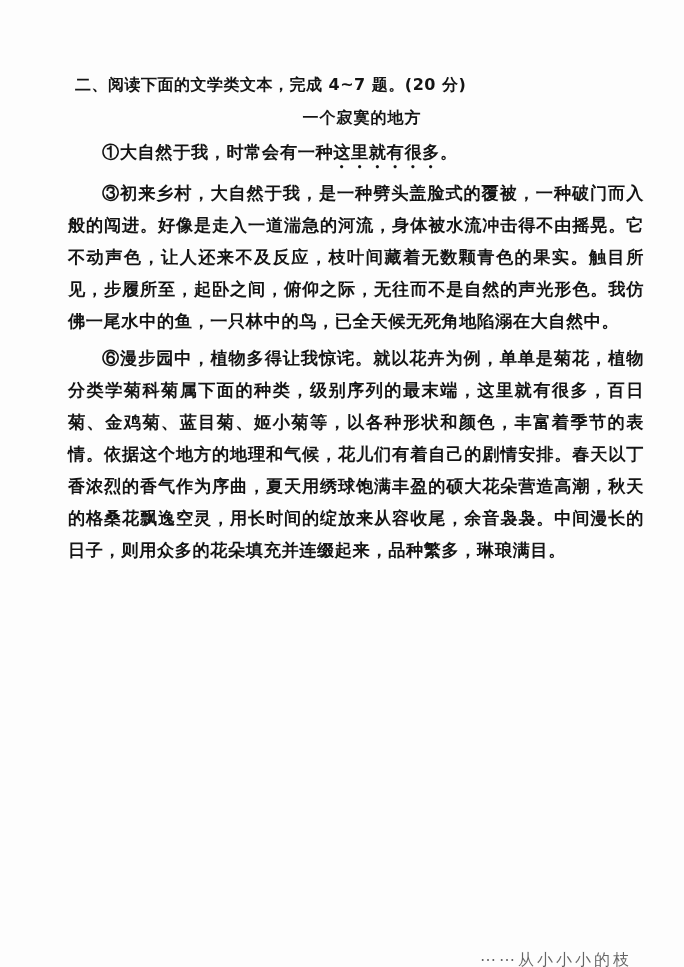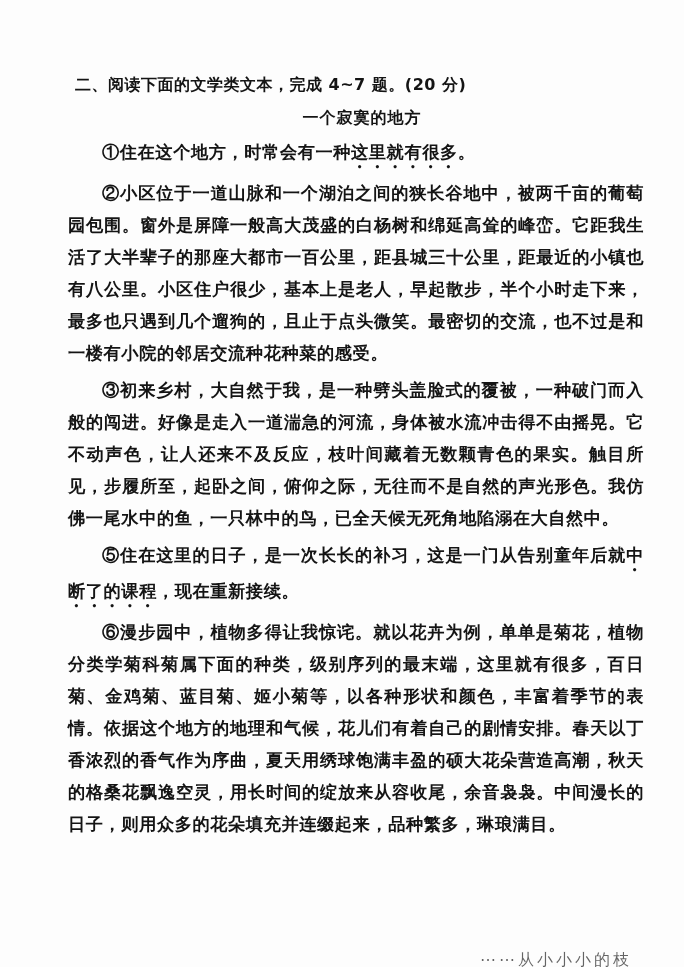--- a/index.html
+++ b/index.html
@@ -89,35 +89,29 @@
 
 <div class="page">
 
   <div class="section-heading">二、阅读下面的文学类文本，完成 4~7 题。(20 分)</div>
 
   <div class="article-title">一个寂寞的地方</div>
 
   <div class="body-text">
 
     <p class="para">
-      <span class="num">①</span><span>住在这个地方，时常会有一种</span><span class="dotted">这里就有很多</span><span>。</span>
+      <span class="num">①</span><span>大自然于我，时常会有一种</span><span class="dotted">这里就有很多</span><span>。</span>
     </p>
 
-    <p class="para">
-      <span class="num">②</span><span>小区位于一道山脉和一个湖泊之间的狭长谷地中，被两千亩的葡萄园包围。窗外是屏障一般高大茂盛的白杨树和绵延高耸的峰峦。它距我生活了大半辈子的那座大都市一百公里，距县城三十公里，距最近的小镇也有八公里。小区住户很少，基本上是老人，早起散步，半个小时走下来，最多也只遇到几个遛狗的，且止于点头微笑。最密切的交流，也不过是和一楼有小院的邻居交流种花种菜的感受。</span>
-    </p>
 
     <p class="para">
       <span class="num">③</span><span>初来乡村，大自然于我，是一种劈头盖脸式的覆被，一种破门而入般的闯进。好像是走入一道湍急的河流，身体被水流冲击得不由摇晃。它不动声色，让人还来不及反应，枝叶间藏着无数颗青色的果实。触目所见，步履所至，起卧之间，俯仰之际，无往而不是自然的声光形色。我仿佛一尾水中的鱼，一只林中的鸟，已全天候无死角地陷溺在大自然中。</span>
     </p>
 
 
-    <p class="para">
-      <span class="num">⑤</span><span>住在这里的日子，是一次长长的补习，这是一门从告别童年后就</span><span class="dotted">中断了的课程</span><span>，现在重新接续。</span>
-    </p>
 
     <p class="para">
       <span class="num">⑥</span><span>漫步园中，植物多得让我惊诧。就以花卉为例，单单是菊花，植物分类学菊科菊属下面的种类，级别序列的最末端，这里就有很多，百日菊、金鸡菊、蓝目菊、姬小菊等，以各种形状和颜色，丰富着季节的表情。依据这个地方的地理和气候，花儿们有着自己的剧情安排。春天以丁香浓烈的香气作为序曲，夏天用绣球饱满丰盈的硕大花朵营造高潮，秋天的格桑花飘逸空灵，用长时间的绽放来从容收尾，余音袅袅。中间漫长的日子，则用众多的花朵填充并连缀起来，品种繁多，琳琅满目。</span>
     </p>
 
   </div>
 
   <div class="footer-fragment">⋯⋯从小小小的枝</div>
 
 </div>

